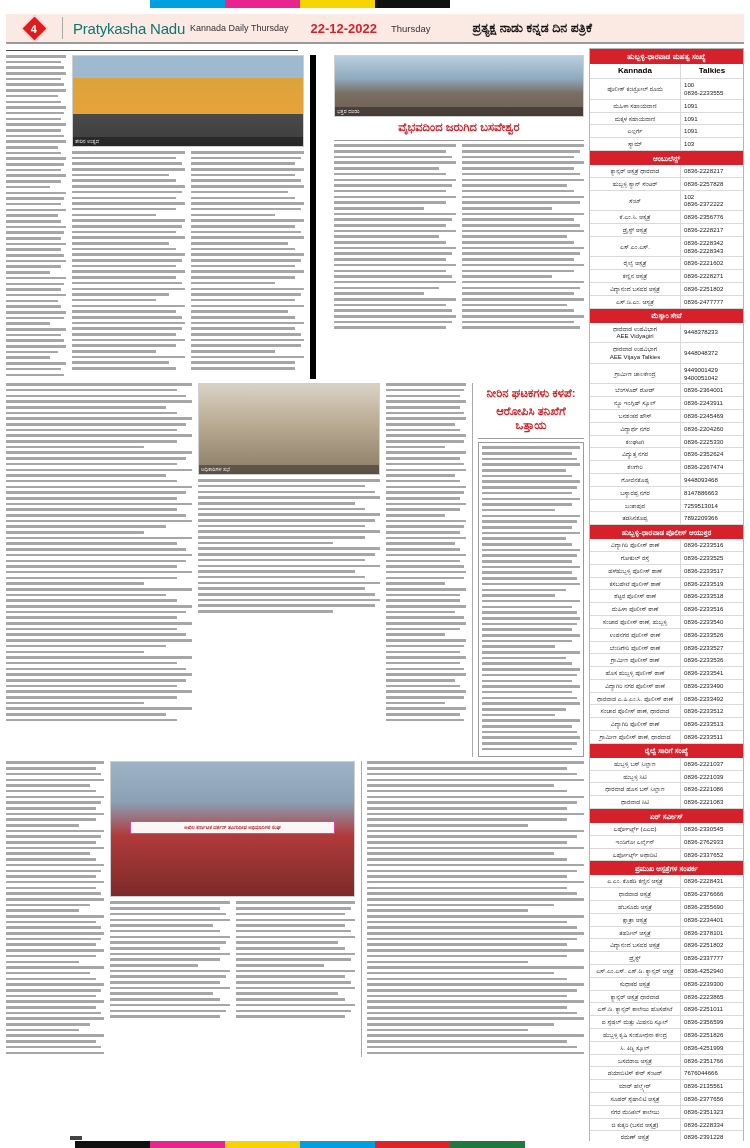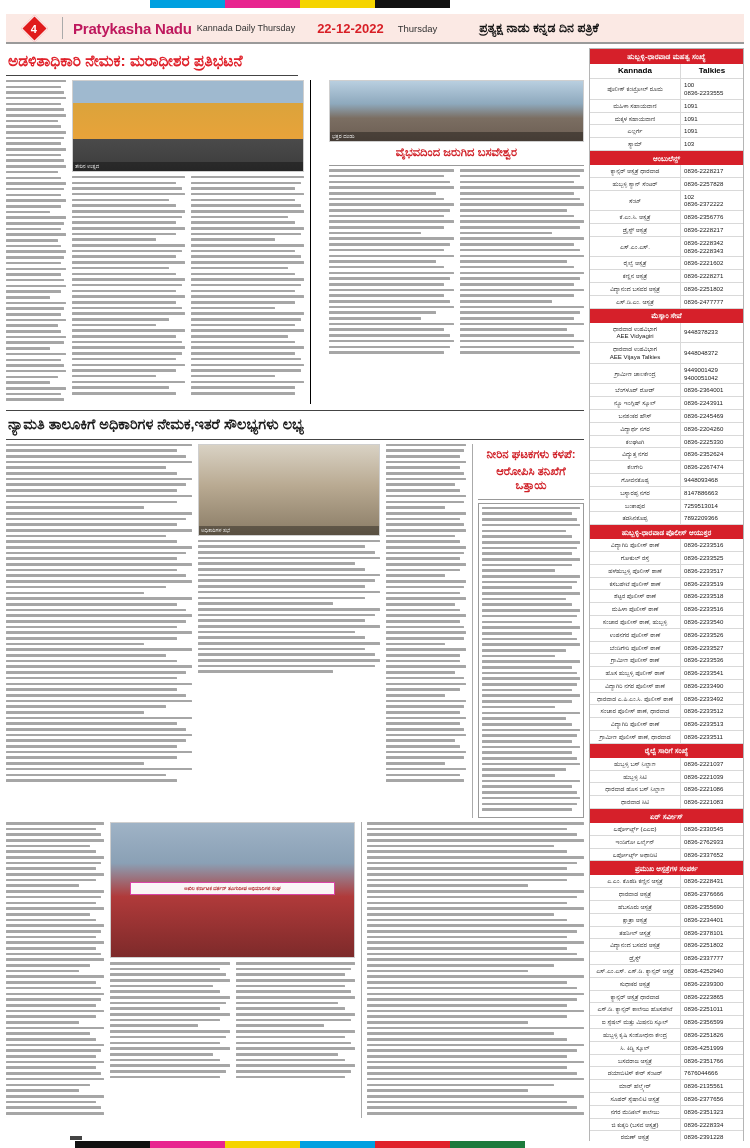--- a/index.html
+++ b/index.html
@@ -28,21 +28,21 @@
   .mh-logo {
     width: 19px; height: 19px; background: #e01b1b;
     transform: rotate(45deg);
     display: flex; align-items: center; justify-content: center;
     border: 1px solid #fff;
   }
   .mh-logo span {
     transform: rotate(-45deg); color: #fff; font-size: 11px; font-weight: bold;
   }
   .mh-div { width: 1px; height: 22px; background: #aaa; margin-right: 10px; }
-  .mh-title { font-size: 15px; font-weight: bold; color: #be185d; letter-spacing: -0.2px; }
+  .mh-title { font-size: 15px; font-weight: normal; color: #0f766e; letter-spacing: -0.2px; }
   .mh-sub { font-size: 9px; color: #333; margin-left: 5px; }
   .mh-date { font-size: 13px; font-weight: bold; color: #d81f26; margin-left: 22px; }
   .mh-day { font-size: 9.5px; color: #333; margin-left: 14px; }
   .mh-kn { font-size: 12.5px; font-weight: bold; color: #111; margin-left: 42px; }
   .mh-redtag {
     position: absolute; right: 0; top: 0; height: 30px;
     background: #e0222b; color: #fff; font-size: 10.5px; font-weight: bold;
     display: flex; align-items: center; padding: 0 12px 0 26px;
     clip-path: polygon(16px 0, 100% 0, 100% 100%, 0 100%);
   }
@@ -162,21 +162,20 @@
     <div class="mh-day">Thursday</div>
     <div class="mh-kn">ಪ್ರತ್ಯಕ್ಷ ನಾಡು ಕನ್ನಡ ದಿನ ಪತ್ರಿಕೆ</div>
   </div>
 
   <div class="body-wrap">
 
     <div class="left-col">
 
       <div style="display:flex; gap:5px;">
         <div style="width:292px;">
-          <div class="hl-red">ಅಡಳಿತಾಧಿಕಾರಿ ನೇಮಕ: ಮರಾಧೀಶರ ಪ್ರತಿಭಟನೆ</div>
           <div class="rule"></div>
         </div>
         <div style="flex:1;"></div>
       </div>
 
       <div class="cols" style="margin-top:4px;">
 
         <div class="tcol" style="width:60px; flex:0 0 60px;">
           <div class="tline s1"></div>
             <div class="tline s2"></div>
@@ -320,21 +319,21 @@
               <div class="tline s1"></div>
                 <div class="tline s3"></div>
                 <div class="tline s4"></div>
               <div class="tline s1"></div>
                 <div class="tline s2"></div>
                 <div class="tline s2"></div>
             </div>
           </div>
         </div>
 
-        <div style="flex:1; border-left:1px solid #000000; padding-left:18px;">
+        <div style="flex:1; border-left:6px solid #000000; padding-left:18px;">
           <div class="photo ph-crowd" style="height:62px;">
             <div class="ph-cap">ಭಕ್ತರ ದಂಡು</div>
           </div>
           <div class="sub-hl-red">ವೈಭವದಿಂದ ಜರುಗಿದ ಬಸವೇಶ್ವರ</div>
           <div class="rule-thin"></div>
           <div class="cols">
             <div class="tcol">
               <div class="tline s1"></div>
                 <div class="tline s2"></div>
                 <div class="tline s3"></div>
@@ -401,25 +400,20 @@
                 <div class="tline s5"></div>
                 <div class="tline s2"></div>
               <div class="tline s1"></div>
                 <div class="tline s2"></div>
                 <div class="tline s3"></div>
             </div>
           </div>
         </div>
       </div>
 
-      <div style="margin-top:6px;">
-        <div class="rule"></div>
-        <div class="hl-black">ನ್ಯಾಮತಿ ತಾಲೂಕಿಗೆ ಅಧಿಕಾರಿಗಳ ನೇಮಕ,ಇತರೆ ಸೌಲಭ್ಯಗಳು ಲಭ್ಯ</div>
-        <div class="rule"></div>
-      </div>
 
       <div class="cols" style="margin-top:4px;">
         <div class="tcol" style="flex:0 0 186px;">
           <div class="tline s1"></div>
             <div class="tline s2"></div>
             <div class="tline s3"></div>
           <div class="tline s1"></div>
             <div class="tline s5"></div>
             <div class="tline s2"></div>
           <div class="tline s1"></div>

